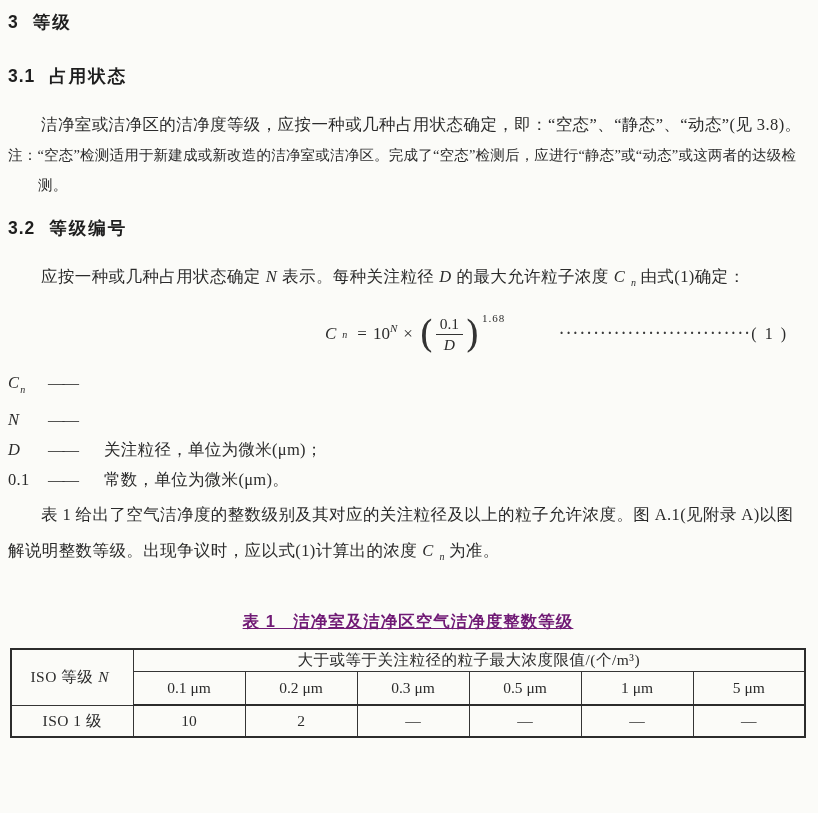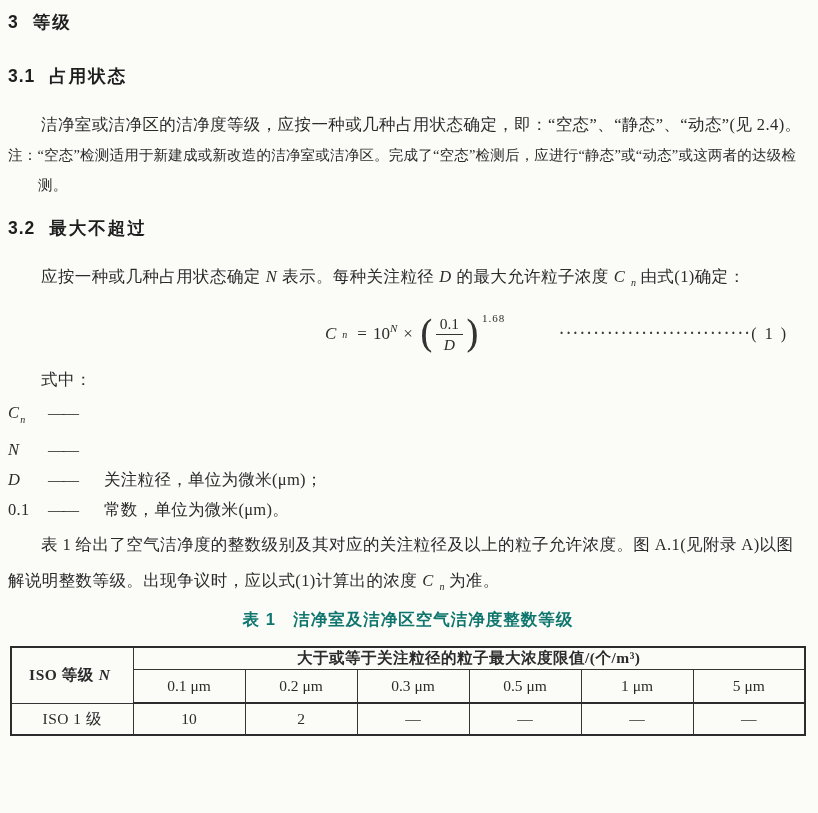--- a/index.html
+++ b/index.html
@@ -97,46 +97,47 @@
   .def-row { display: flex; line-height: 30px; letter-spacing: 0.3px; }
   .def-term { width: 40px; flex: 0 0 40px; font-style: italic; font-family: "Liberation Serif", "DejaVu Serif", serif; }
   .def-term.upright { font-style: normal; }
   .def-dash { width: 56px; flex: 0 0 56px; letter-spacing: -2px; color: #333; }
   .def-body { flex: 1; }
 
   .para3 { margin-top: 2px; line-height: 36px; text-indent: 33px; letter-spacing: 0.4px; }
 
   
   .table-title {
-    margin-top: 4px;
+    margin-top: 36px;
     text-align: center;
     font-family: "Liberation Sans", "DejaVu Sans", sans-serif;
     font-weight: bold;
     font-size: 16.5px;
-    color: #0f766e;
+    color: #701a75;
     letter-spacing: 1px;
+    text-decoration: underline;
   }
   table.iso {
     margin-top: 15px;
     margin-left: 2px;
     width: 796px;
     border-collapse: collapse;
     border: 2.5px solid #2c2c2c;
     font-size: 15.5px;
     color: #2b2b2b;
     table-layout: fixed;
   }
   table.iso th, table.iso td {
     border: 1.5px solid #353535;
     text-align: center;
     font-weight: normal;
     padding: 0;
   }
   table.iso col.c-label { width: 122px; }
-  tr.span-row th { height: 14px; letter-spacing: 0.5px; font-weight: bold; }
+  tr.span-row th { height: 14px; letter-spacing: 0.5px; }
   tr.sizes th { height: 34px; border-bottom: 2.6px solid #2c2c2c; }
   tbody tr { height: 32px; }
   tbody th { letter-spacing: 0.5px; }
   th.left-hd { font-style: normal; }
   th.left-hd .var { margin-left: 5px; }
 </style>
 </head>
 <body>
 
 <div class="page">
@@ -144,27 +145,27 @@
   <div class="heading h-sec">
     <span class="h-num">3</span>
     <span class="h-title">等级</span>
   </div>
 
   <div class="heading h-sub1">
     <span class="h-num">3.1</span>
     <span class="h-title">占用状态</span>
   </div>
 
-  <p class="para">洁净室或洁净区的洁净度等级，应按一种或几种占用状态确定，即：“空态”、“静态”、“动态”(见 2.4)。</p>
+  <p class="para">洁净室或洁净区的洁净度等级，应按一种或几种占用状态确定，即：“空态”、“静态”、“动态”(见 3.8)。</p>
 
   <p class="note"><span class="note-label">注：</span><span>“空态”检测适用于新建成或新改造的洁净室或洁净区。完成了“空态”检测后，应进行“静态”或“动态”或这两者的达级检测。</span></p>
 
   <div class="heading h-sub2">
     <span class="h-num">3.2</span>
-    <span class="h-title">最大不超过</span>
+    <span class="h-title">等级编号</span>
   </div>
 
   <p class="para"><span>应按一种或几种占用状态确定</span><i class="var">N</i><span>表示。每种关注粒径</span><i class="var">D</i><span>的最大允许粒子浓度</span><i class="var">C</i><sub class="var-sub">n</sub><span>由式(1)确定：</span></p>
 
   <div class="formula">
     <span class="f-math">
       <i class="var">C</i>
         <sub class="var-sub">n</sub>
         <span class="op">=</span>
         <span class="base">10</span>
@@ -175,21 +176,20 @@
           <span class="fnum">0.1</span>
           <span class="fden">D</span>
         </span>
         <span class="paren">)</span>
         <sup class="power">1.68</sup>
     </span>
     <span class="f-dots">·······························</span>
     <span class="f-label">( 1 )</span>
   </div>
 
-  <div class="where-line">式中：</div>
 
   <div class="defs">
 
     <div class="def-row">
       <span class="def-term"><span>C</span><sub class="var-sub">n</sub></span>
       <span class="def-dash">——</span>
     </div>
 
     <div class="def-row">
       <span class="def-term"><span>N</span></span>

